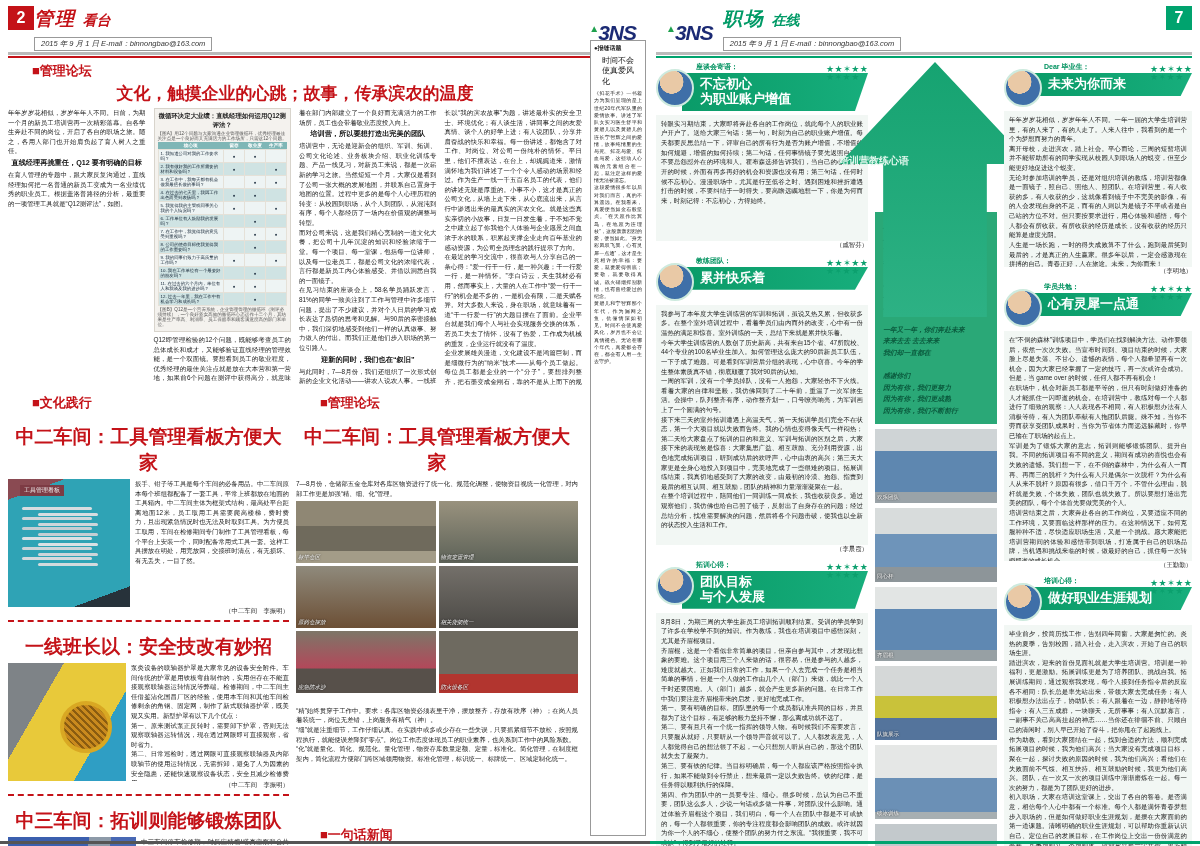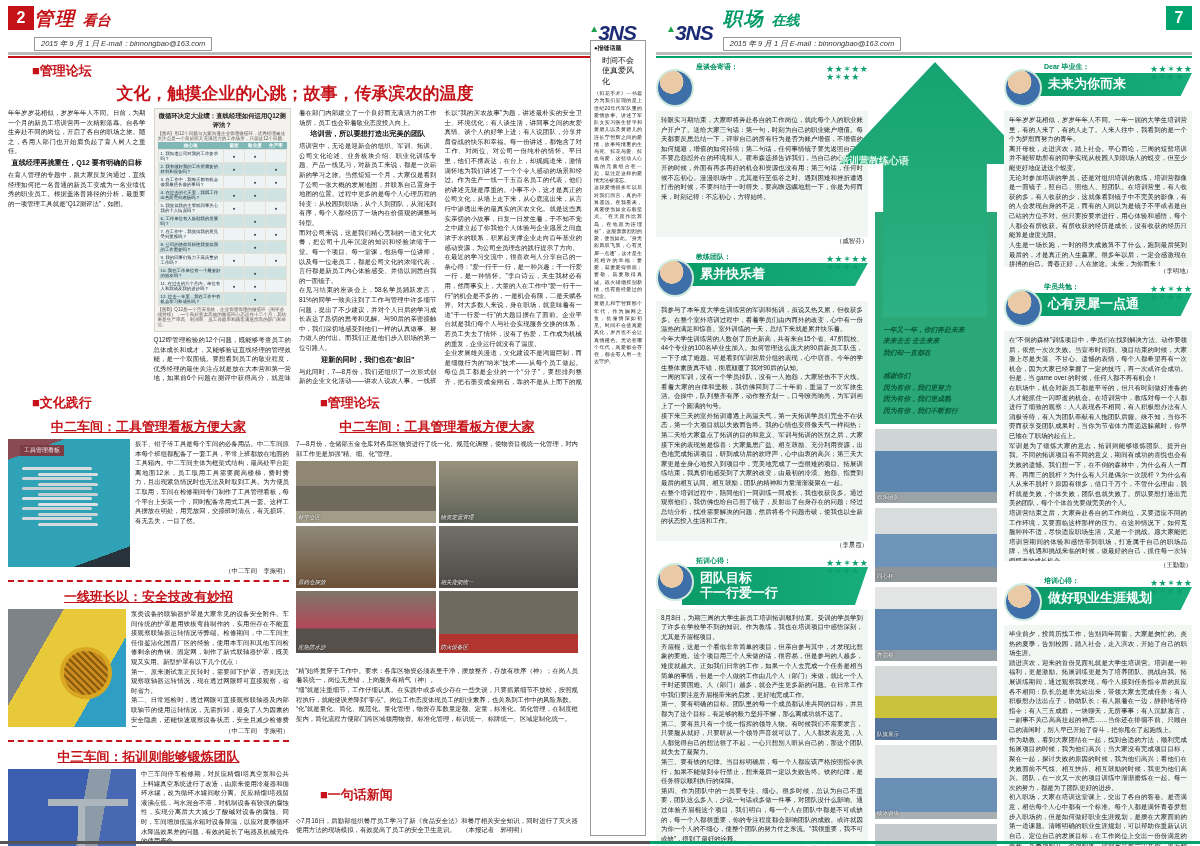--- a/index.html
+++ b/index.html
@@ -20,21 +20,21 @@
   .datebox{display:inline-block;border:1px solid #999;font-size:7.5px;color:#333;padding:1px 6px;margin-top:2px;background:#fff;}
   .logo{font-style:italic;font-weight:bold;font-size:21px;color:#1b2a74;letter-spacing:-1px;line-height:46px;padding:0 10px;font-family:"Liberation Sans",sans-serif;}
   .logo .leaf{color:#1fa14e;font-size:10px;vertical-align:super;font-style:normal;}
   .rule2{height:3px;background:#bbb;margin:0 0 1px 0;}
   .rule-red{height:2px;background:#c41218;margin-bottom:4px;}
   .rule-grn{height:2px;background:#00a36e;margin-bottom:4px;}
   
   .seclab{color:#c41218;font-weight:bold;font-size:13px;margin:2px 0;padding-left:24px;}
   .headline{font-family:"Liberation Serif","DejaVu Serif",serif;color:#c41218;font-weight:bold;text-align:center;}
   .hl-xl{font-size:17px;margin:1px 0 3px 0;}
-  .hl-l{font-size:13px;margin:6px 0 3px 0;text-decoration:underline;}
+  .hl-l{font-size:19px;margin:12px 0 3px 0;}
   .body{font-size:6.4px;line-height:1.5;color:#1a1a1a;text-align:justify;white-space:pre-line;}
   .sub{font-size:7.2px;font-weight:bold;text-align:center;color:#111;margin:2px 0;}
   .byline{font-size:6.4px;color:#1a1a1a;text-align:right;}
   .cols4{column-count:4;column-gap:8px;height:282px;overflow:hidden;}
   .q12{background:#f4f2ee;border:1px solid #d8d4cc;padding:3px;margin:3px 0;break-inside:avoid;}
   .q12 .qt{font-size:6.4px;font-weight:bold;text-align:center;color:#222;}
   .q12 .qn{font-size:4.6px;color:#555;margin:1px 0;}
   .q12 table{width:100%;border-collapse:collapse;}
   .q12 th{background:#7fb6b6;color:#fff;font-size:4.6px;padding:1px;}
   .q12 td{font-size:4.4px;color:#123;padding:1px 2px;border:1px solid #e5e1d8;}
@@ -330,20 +330,22 @@
     <div class="rule2"></div>
     <div class="rule-grn"></div>
 
     <div class="rp-cols">
 
       <div class="colL">
         <div class="blk">
           <div class="blab">座谈会寄语：</div>
           <div class="bannerrow">
             <div class="avatar"></div>
+            <div class="banner">不忘初心
+为职业账户增值</div>
             <div class="stars">★ ★ ✶ ★ ★ ★ ✶ ★ ★</div>
           </div>
           <div class="gbox body" style="height:118px;overflow:hidden;">转眼实习期结束，大家即将奔赴各自的工作岗位，就此每个人的职业账户开户了。送给大家三句话：第一句，时刻为自己的职业账户增值。每天都要反思总结一下，评审自己的所有行为是否为账户增值，不增值的如何规避，增值的如何持续；第二句话，任何事情镜子要先返照自己，不要总怨怼外在的环境和人。霍布森选择告诉我们，当自己的心志打不开的时候，外面有再多再好的机会和资源也没有用；第三句话，任何时候不忘初心。漫漫职场中，尤其是行至低谷之时、遇到困难和挫折遭遇打击的时候，不要纠结于一时得失，要高瞻远瞩地想一下，你是为何而来，时刻记得：不忘初心，方得始终。</div>
           <div class="byline">（戚智芬）</div>
         </div>
         <div class="blk">
           <div class="blab">教练团队：</div>
           <div class="bannerrow">
             <div class="avatar"></div>
             <div class="banner">累并快乐着</div>
@@ -354,21 +356,21 @@
 一周的军训，没有一个学员掉队，没有一人抱怨，大家轻伤不下火线。看着大家的自律和坚毅，我仿佛回到了二十年前，重温了一次军旅生活。会操中，队列整齐有序，动作整齐划一，口号嘹亮响亮，为军训画上了一个圆满的句号。
 接下来三天的室外拓训遭遇上高温天气，第一天拓训学员们完全不在状态，第一个大项目就以失败而告终。我的心情也变得像天气一样闷热；第二天给大家盘点了拓训的目的和意义、军训与拓训的区别之后，大家接下来的表现煞是惊喜：大家集思广益、相互鼓励、充分利用资源，出色地完成拓训项目，听到成功后的欢呼声，心中由衷的高兴；第三天大家更是全身心地投入到项目中，完美地完成了一些很难的项目。拓展训练结束，我真切地感受到了大家的改变，由最初的冷漠、抱怨、指责到最后的相互认同、相互鼓励，团队的精神和力量渐渐凝聚在一起。
 在整个培训过程中，陪同他们一同训练一同成长，我也收获良多。通过观察他们，我仿佛也给自己照了镜子，反射出了自身存在的问题；经过总结分析，找准需要解决的问题，然后将各个问题击破，使我也以全新的状态投入生活和工作。</div>
           <div class="byline">（李晨霞）</div>
         </div>
         <div class="blk">
           <div class="blab">拓训心得：</div>
           <div class="bannerrow">
             <div class="avatar"></div>
             <div class="banner">团队目标
-干一行爱一行</div>
+与个人发展</div>
             <div class="stars">★ ★ ✶ ★ ★ ★ ✶ ★ ★</div>
           </div>
           <div class="gbox body" style="height:268px;overflow:hidden;">8月8日，为期三周的大学生新员工培训拓训顺利结束。受训的学员学到了许多在学校学不到的知识。作为教练，我也在培训项目中感悟深刻，尤其是齐眉棍项目。
 齐眉棍，这是一个看似非常简单的项目，但亲自参与其中，才发现比想象的要难。这个项目用三个人来做的话，很容易，但是参与的人越多，难度就越大。正如我们日常的工作，如果一个人去完成一个任务是相当简单的事情，但是一个人做的工作由几个人（部门）来做，就比一个人干时还要困难。人（部门）越多，就会产生更多新的问题。在日常工作中我们要注意齐眉棍带来的启发，更好地完成工作。
 第一、要有明确的目标。团队里的每一个成员都认准共同的目标，并且都为了这个目标，有足够的毅力坚持不懈，那么离成功就不远了。
 第二、要有且只有一个统一指挥的领导人物。有时候我们不需要发言，只要服从就好，只要听从一个领导声音就可以了。人人都发表意见，人人都觉得自己的想法很了不起，一心只想别人听从自己的，那这个团队就失去了凝聚力。
 第三、要有铁的纪律。当目标明确后，每一个人都应该严格按照指令执行，如果不能做到令行禁止，想来最后一定以失败告终。铁的纪律，是任务得以顺利执行的保障。
 第四、作为团队中的一员要专注、细心。很多时候，总认为自己不重要，团队这么多人，少说一句话或多做一件事，对团队没什么影响。通过体验齐眉棍这个项目，我们明白，每一个人在团队中都是不可或缺的，每一个人都很重要，你的专注程度都会影响团队的成败。或许就因为你一个人的不细心，使整个团队的努力付之东流。“我很重要，我不可或缺”，得到了最好的诠释。
 第五、奖励是必不可少的激励手段。假如在项目中，我们采取的是奖励的手段，而不是处罚的措施，那结果又将是什么样呢？相信大家主动完成任务的激情会高涨。同样，在公司中，怎么就不能多用奖励、少用处罚的措施呢？我们知道，人都有趋利避害的习性，没有人不喜欢赞美，没有人不希望得到鼓励，没有人不喜欢得到赞赏。换一种方式，变处罚为奖励，以奖励先进来激励后进，奖励勤奋者来激励懒惰者。那么，势必能形成你追我赶、大家共同进步的良好局面，无形中促进整个组织的发展和进步。</div>
 

